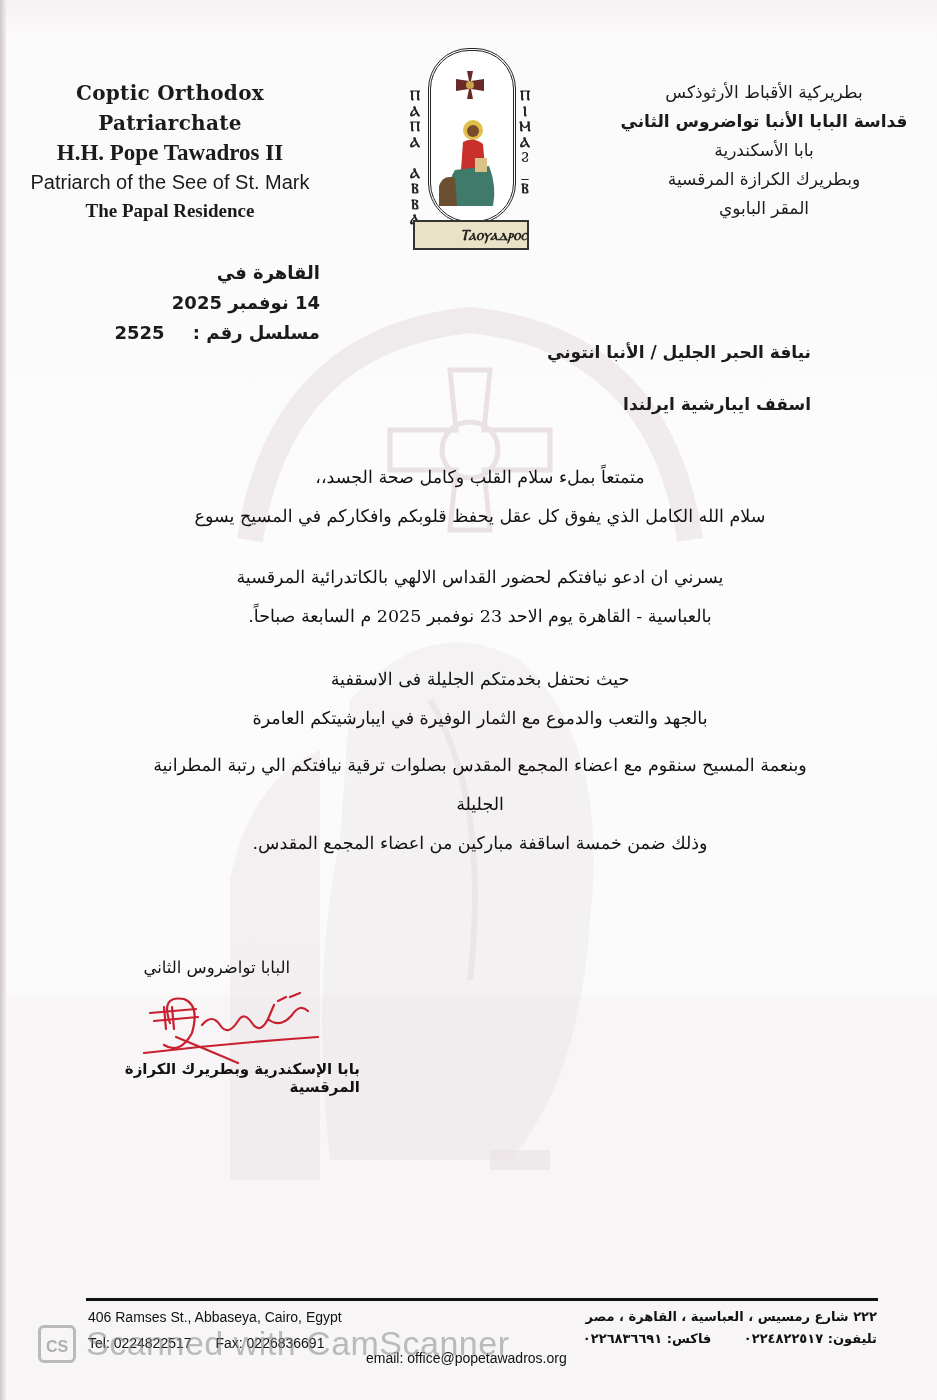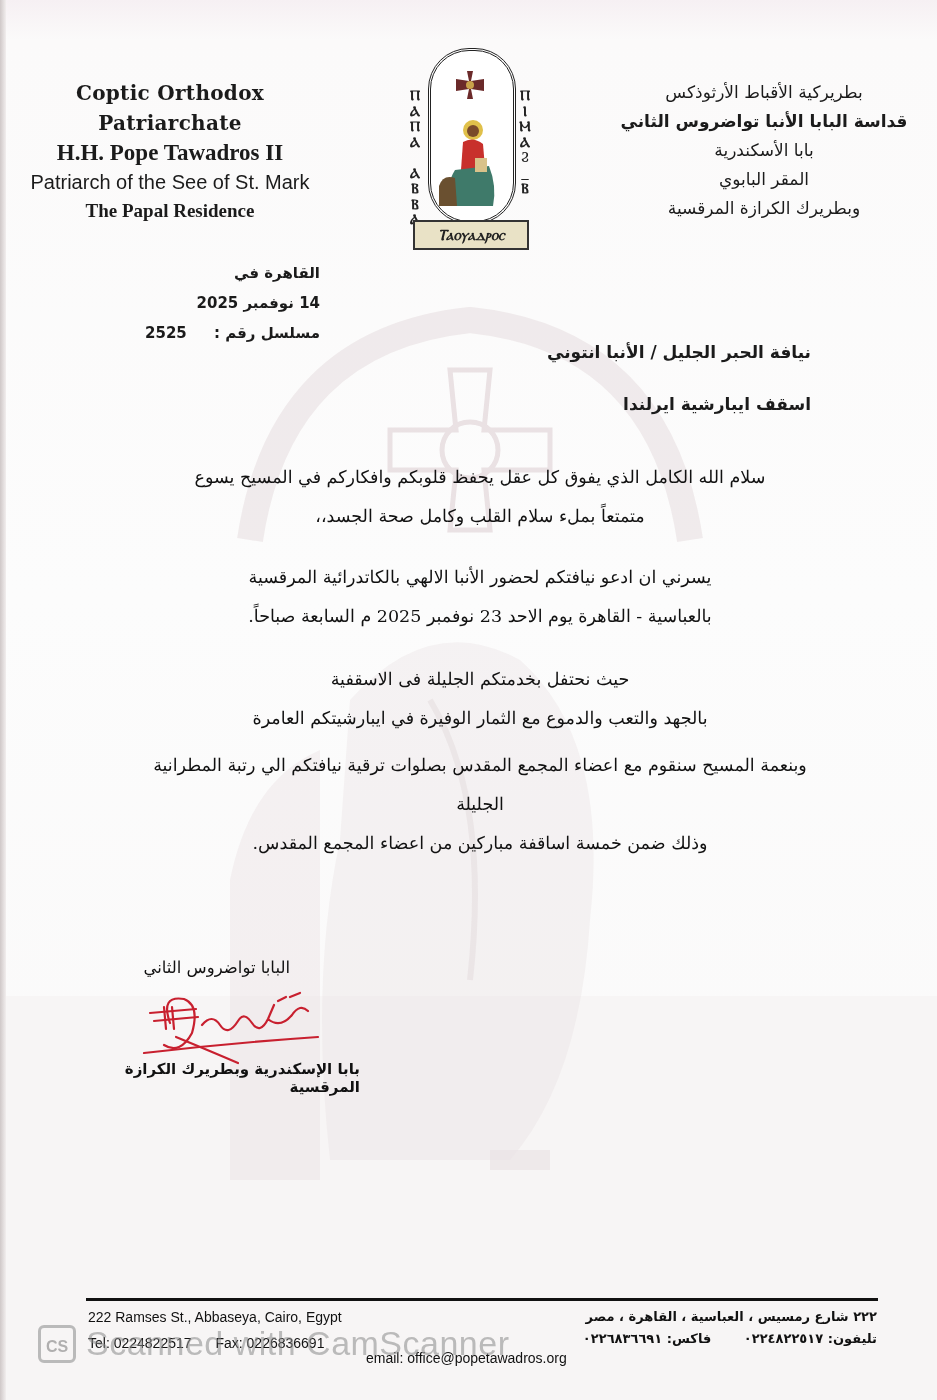--- a/index.html
+++ b/index.html
@@ -49,25 +49,25 @@
   .emblem .coptic-col {
     position: absolute; top: 40px; width: 16px; font-family: "DejaVu Serif", serif;
     font-size: 14px; font-weight: bold; line-height: 15.5px; text-align: center; color: #222;
   }
   .emblem .col-left { left: 12px; }
   .emblem .col-right { right: 12px; }
   .emblem .namebox {
     position: absolute; left: 18px; top: 172px; width: 112px; height: 26px;
     border: 2px solid #333; background: #e9e2c6;
     font-family: "DejaVu Serif", serif; font-size: 15px; font-weight: bold; font-style: italic;
-    text-align: center; line-height: 26px; color: #222;
+    text-align: right; line-height: 26px; color: #222;
   }
   
   .meta { position: absolute; left: 110px; top: 258px; width: 210px; direction: rtl; text-align: right; font-family: "DejaVu Sans", sans-serif; font-weight: bold; color: #1b1b1b; }
-  .meta .row { font-size: 15px; line-height: 30px; }
+  .meta .row { font-size: 18px; line-height: 30px; }
   .meta .row span { display: inline-block; }
   .meta .serial-val { margin-right: 22px; }
   
   .addressee { position: absolute; right: 126px; top: 326px; direction: rtl; text-align: right; font-family: "DejaVu Sans", sans-serif; font-weight: bold; color: #1b1b1b; }
   .addressee div { font-size: 17px; line-height: 52px; }
   
   .body-block { position: absolute; left: 150px; width: 660px; direction: rtl; text-align: center; font-family: "DejaVu Serif", serif; color: #111; }
   .body-block p { margin: 0; font-size: 17.5px; line-height: 39px; }
   .p1 { top: 458px; }
   .p2 { top: 558px; }
@@ -133,46 +133,46 @@
       <rect x="38" y="42" width="12" height="14" fill="#d9c28a"></rect>
     </svg>
     <div class="coptic-col col-right">Ⲡ<br>Ⲓ<br>Ⲙ<br>Ⲁ<br>Ϩ<br><br><span style="text-decoration: overline;">Ⲃ</span></div>
     <div class="namebox">Ⲧⲁⲟⲩⲁⲇⲣⲟⲥ</div>
   </div>
 
   <div class="hdr-right">
     <div>بطريركية الأقباط الأرثوذكس</div>
     <div class="bold">قداسة البابا الأنبا تواضروس الثاني</div>
     <div>بابا الأسكندرية</div>
+    <div>وبطريرك الكرازة المرقسية</div>
     <div>المقر البابوي</div>
-    <div>وبطريرك الكرازة المرقسية</div>
   </div>
 
   <div class="meta">
     <div class="row">
       <span>القاهرة في</span>
       <span>14 نوفمبر 2025</span>
     </div>
     <div class="row">
       <span>مسلسل رقم :</span>
       <span class="serial-val">2525</span>
     </div>
   </div>
 
   <div class="addressee">
     <div>نيافة الحبر الجليل / الأنبا انتوني</div>
     <div>اسقف ايبارشية ايرلندا</div>
   </div>
 
   <div class="body-block p1">
+    <p>متمتعاً بملء سلام القلب وكامل صحة الجسد،،</p>
     <p>سلام الله الكامل الذي يفوق كل عقل يحفظ قلوبكم وافكاركم في المسيح يسوع</p>
-    <p>متمتعاً بملء سلام القلب وكامل صحة الجسد،،</p>
   </div>
   <div class="body-block p2">
-    <p>يسرني ان ادعو نيافتكم لحضور الأنبا الالهي بالكاتدرائية المرقسية</p>
+    <p>يسرني ان ادعو نيافتكم لحضور القداس الالهي بالكاتدرائية المرقسية</p>
     <p>بالعباسية - القاهرة يوم الاحد 23 نوفمبر 2025 م السابعة صباحاً.</p>
   </div>
   <div class="body-block p3">
     <p>حيث نحتفل بخدمتكم الجليلة فى الاسقفية</p>
     <p>بالجهد والتعب والدموع مع الثمار الوفيرة في ايبارشيتكم العامرة</p>
   </div>
   <div class="body-block p4">
     <p>وبنعمة المسيح سنقوم مع اعضاء المجمع المقدس بصلوات ترقية نيافتكم الي رتبة المطرانية الجليلة</p>
     <p>وذلك ضمن خمسة اساقفة مباركين من اعضاء المجمع المقدس.</p>
   </div>
@@ -187,21 +187,21 @@
       <path d="M62 40 Q72 28 80 40 Q88 52 98 36 Q104 26 112 38 Q120 50 128 34 L134 20 M128 34 Q140 44 152 30 Q160 18 168 26"></path>
       <path d="M150 12 L160 8 M138 16 L146 12"></path>
       <path d="M4 68 Q90 58 178 52"></path>
       <path d="M36 52 Q70 66 98 78"></path>
     </g>
   </svg>
   <div class="sig-footer">بابا الإسكندرية وبطريرك الكرازة المرقسية</div>
 
   <div class="footer-line"></div>
   <div class="footer-left">
-    <div>222 Ramses St., Abbaseya, Cairo, Egypt</div>
+    <div>406 Ramses St., Abbaseya, Cairo, Egypt</div>
     <div>
       <span>Tel: 0224822517</span>
       <span class="fax">Fax: 0226836691</span>
     </div>
   </div>
   <div class="footer-right">
     <div>٢٢٢ شارع رمسيس ، العباسية ، القاهرة ، مصر</div>
     <div>
       <span>تليفون: ٠٢٢٤٨٢٢٥١٧</span>
       <span class="fax">فاكس: ٠٢٢٦٨٣٦٦٩١</span>

